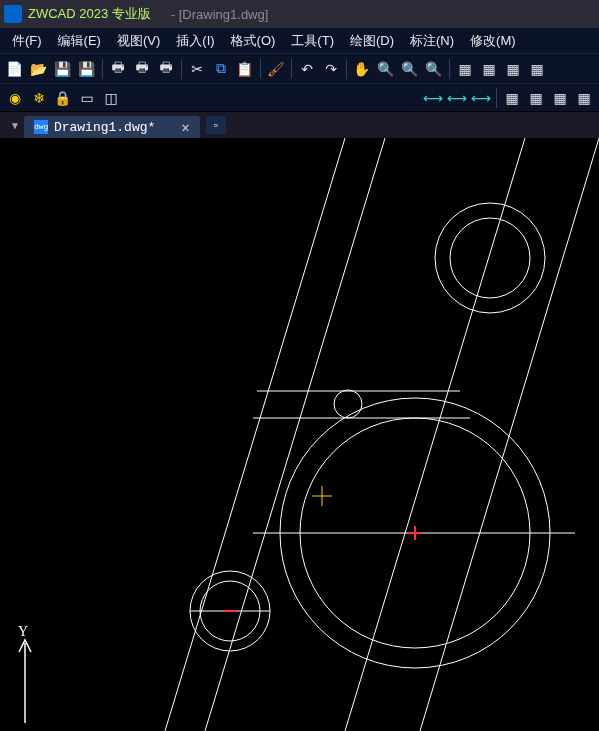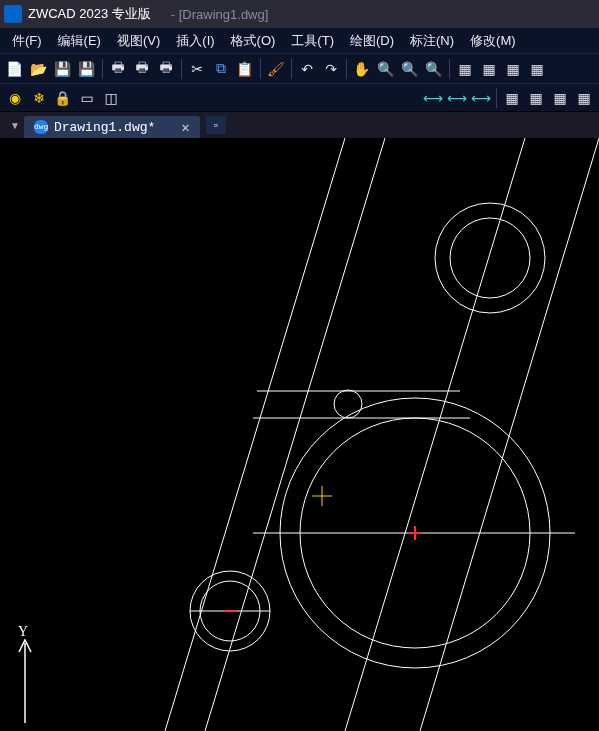--- a/index.html
+++ b/index.html
@@ -21,21 +21,21 @@
     color: #c9c9d2;
     font-size: 13px;
   }
   .titlebar-icon {
     width: 18px; height: 18px;
     background: #0066cc;
     margin-right: 6px;
     display: inline-block;
     border-radius: 2px;
   }
-  .titlebar-text { color: #ffffff; }
+  .titlebar-text { color: #bef264; }
   .titlebar-doc { color: #8a8aa0; margin-left: 20px; }
   .menubar {
     background: #0a1328;
     height: 26px;
     display: flex;
     align-items: center;
     padding: 0 4px;
     border-bottom: 1px solid #1a2340;
   }
   .menu-item {
@@ -101,21 +101,21 @@
     font-size: 13px;
     border-top-left-radius: 3px;
     border-top-right-radius: 3px;
     cursor: pointer;
     gap: 6px;
   }
   .doc-tab-icon {
     width: 14px; height: 14px;
     background: #2080ff;
     display: inline-block;
-    border-radius: 6px;
+    border-radius: 0;
     font-size: 8px;
     color: #fff;
     text-align: right;
     line-height: 14px;
   }
   .tab-close {
     color: #ccc;
     margin-left: 20px;
     cursor: pointer;
     font-size: 14px;

